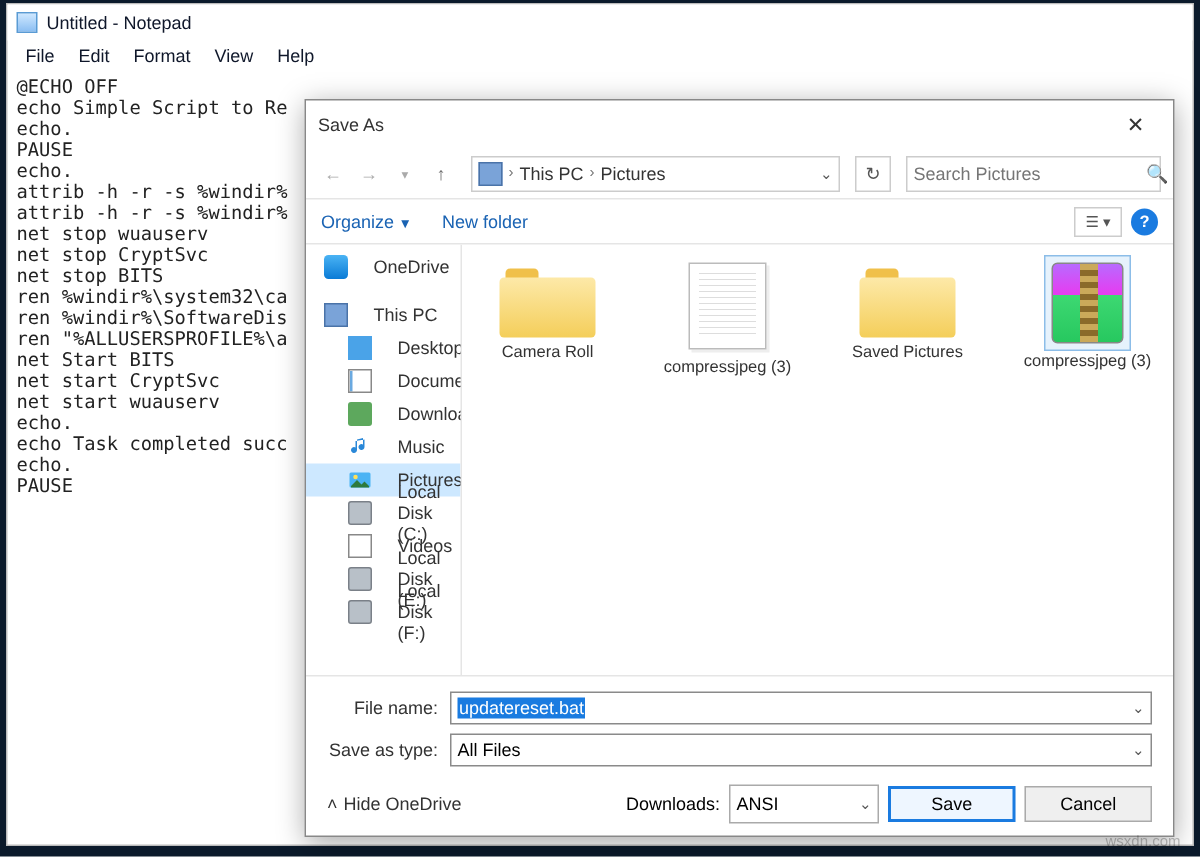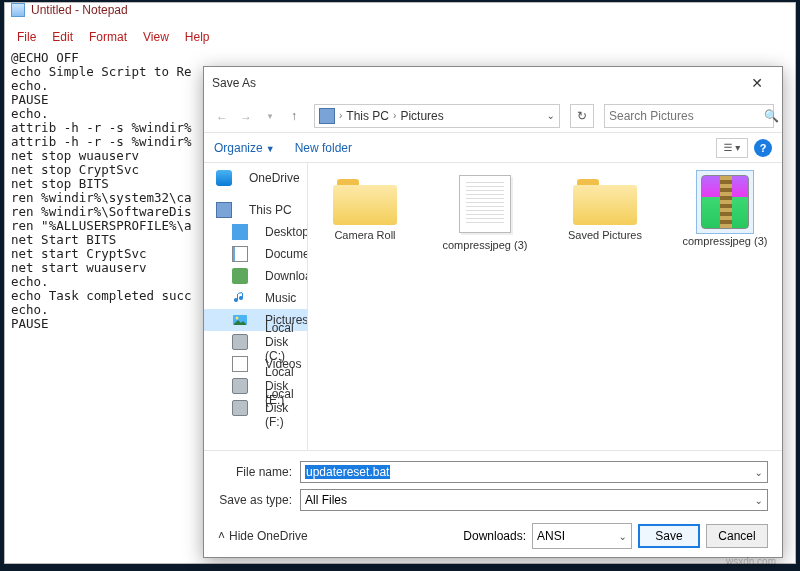--- a/index.html
+++ b/index.html
@@ -1,22 +1,22 @@
 <!DOCTYPE html>
 <html><head>
 <meta charset="utf-8">
 <style>
 * { box-sizing: border-box; margin: 0; padding: 0; font-family: "Segoe UI", Tahoma, sans-serif; }
 body { width: 800px; height: 571px; background: #0b1a2b; position: relative; overflow: hidden; }
 
 
 .notepad { position: absolute; top: 2px; left: 4px; width: 792px; height: 562px; background: #fff; border: 1px solid #bbb; }
-.np-titlebar { height: 24px; background: #fff; display: flex; align-items: flex-start; padding: 0 6px; color: #7f1d1d; font-size: 12px; }
+.np-titlebar { height: 24px; background: #fff; display: flex; align-items: center; padding: 0 6px; color: #0f172a; font-size: 12px; }
 .np-titlebar .np-icon { width: 14px; height: 14px; margin-right: 6px; background: linear-gradient(#cfe8ff,#8bbef2); border: 1px solid #5a9bd4; display:inline-block;}
-.np-menubar { height: 20px; display: flex; align-items: center; padding: 0 4px; font-size: 12px; color: #b91c1c; }
+.np-menubar { height: 20px; display: flex; align-items: center; padding: 0 4px; font-size: 12px; color: #0f172a; }
 .np-menubar span { padding: 2px 8px; }
 .np-content { padding: 4px 6px; font-family: Consolas, monospace; font-size: 12.5px; color: #222; line-height: 14px; white-space: pre; }
 
 
 .saveas { position: absolute; top: 66px; left: 203px; width: 580px; height: 492px; background: #fff; border: 1px solid #888; box-shadow: 0 4px 18px rgba(0,0,0,.35); display:flex; flex-direction:column;}
 .sa-titlebar { height: 30px; display:flex; align-items:center; padding: 16px 8px; font-size: 12px; color:#333;}
 .sa-titlebar .sa-close { margin-left:auto; width:34px; height:22px; display:flex; align-items:center; justify-content:center; font-size:14px; color:#333;}
 .sa-nav { height: 34px; display:flex; align-items:center; padding: 0 8px; border-bottom:1px solid #e5e5e5; gap:4px; font-size:12px;}
 .sa-nav .navbtn { width:20px; height:20px; color:#aaa; display:flex; align-items:center; justify-content:center;}
 .sa-nav .up { color:#666;}
@@ -69,24 +69,24 @@
 .sa-row{display:flex;align-items:center;margin-bottom:6px;}
 .sa-row label{width:82px;text-align:right;padding-right:8px;color:#333;}
 .sa-row .field{flex:1;height:22px;border:1px solid #8a8a8a;display:flex;align-items:center;padding:0 4px;background:#fff;position:relative;}
 .sa-row .field .sel{background:#1a7be0;color:#fff;padding:0 1px;}
 .sa-row .field .dd{position:absolute;right:4px;color:#555;font-size:10px;}
 .sa-actions{display:flex;align-items:center;margin-top:12px;gap:12px;}
 .sa-actions .hide{display:flex;align-items:center;gap:4px;color:#333;}
 .sa-actions .enc{margin-left:auto;display:flex;align-items:center;gap:6px;}
 .sa-actions .enc .encsel{width:100px;height:22px;border:1px solid #aaa;display:flex;align-items:center;padding:12px 4px;position:relative;}
 .sa-actions .enc .encsel .dd{position:absolute;right:4px;font-size:10px;color:#555;}
-.sa-actions button{width:62px;height:24px;border:1px solid #aaa;background:#efefef;font-size:12px;}
+.sa-actions button{width:85px;height:24px;border:1px solid #aaa;background:#efefef;font-size:12px;}
 .sa-actions button.primary{border:2px solid #1a7be0;background:#eef6ff;}
 
-.watermark{position:absolute;bottom:4px;right:24px;font-size:10px;color:rgba(0,0,0,.25);}
+.watermark{position:absolute;bottom:4px;right:13px;font-size:10px;color:rgba(0,0,0,.25);}
 </style>
 </head>
 <body>
 
 <div class="notepad">
   <div class="np-titlebar">
     <span class="np-icon"></span>
     <span>Untitled - Notepad</span>
   </div>
   <div class="np-menubar">

